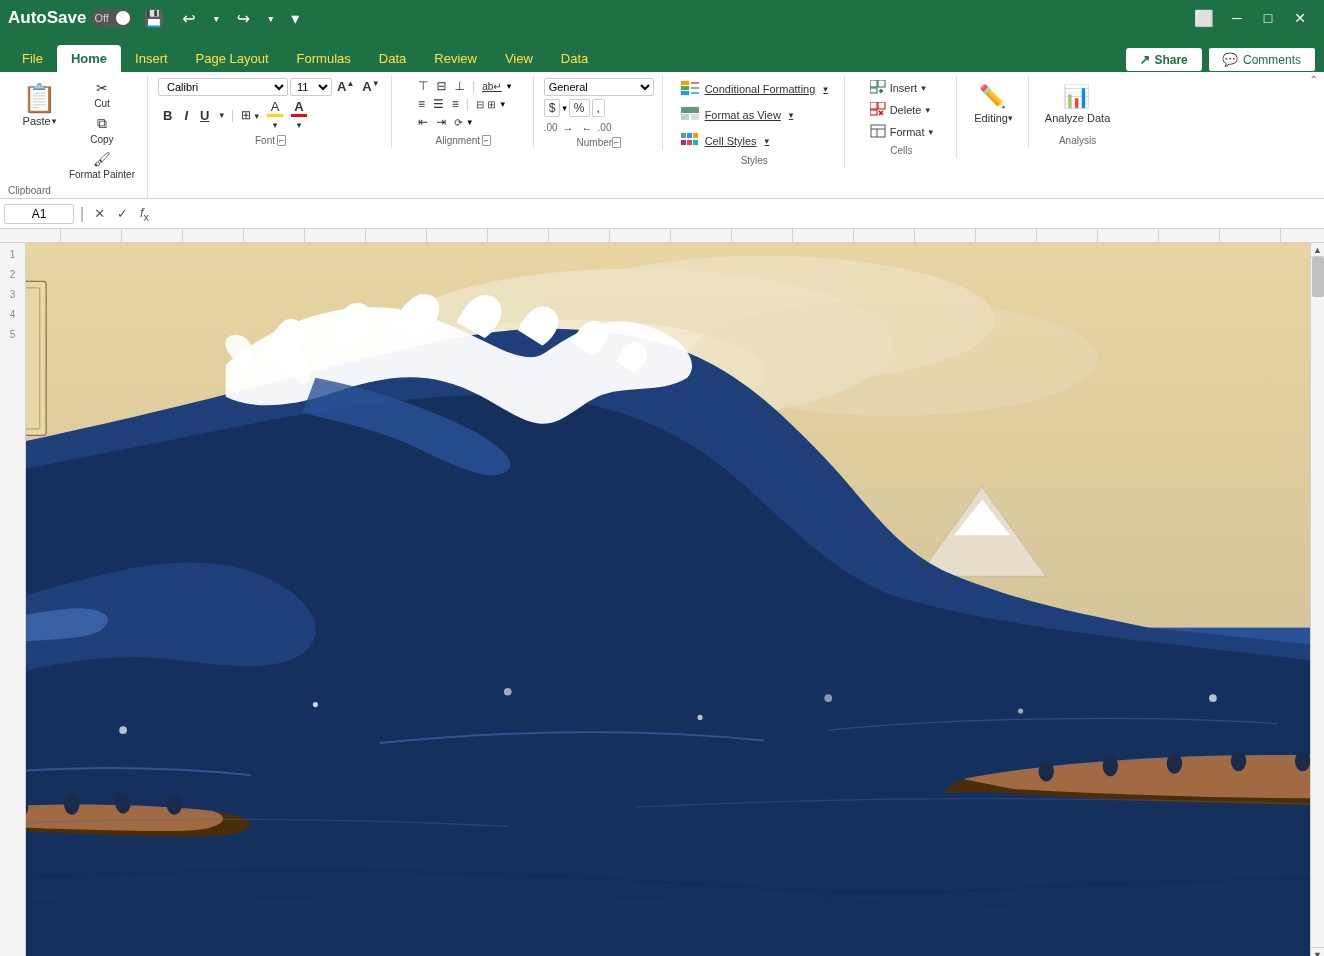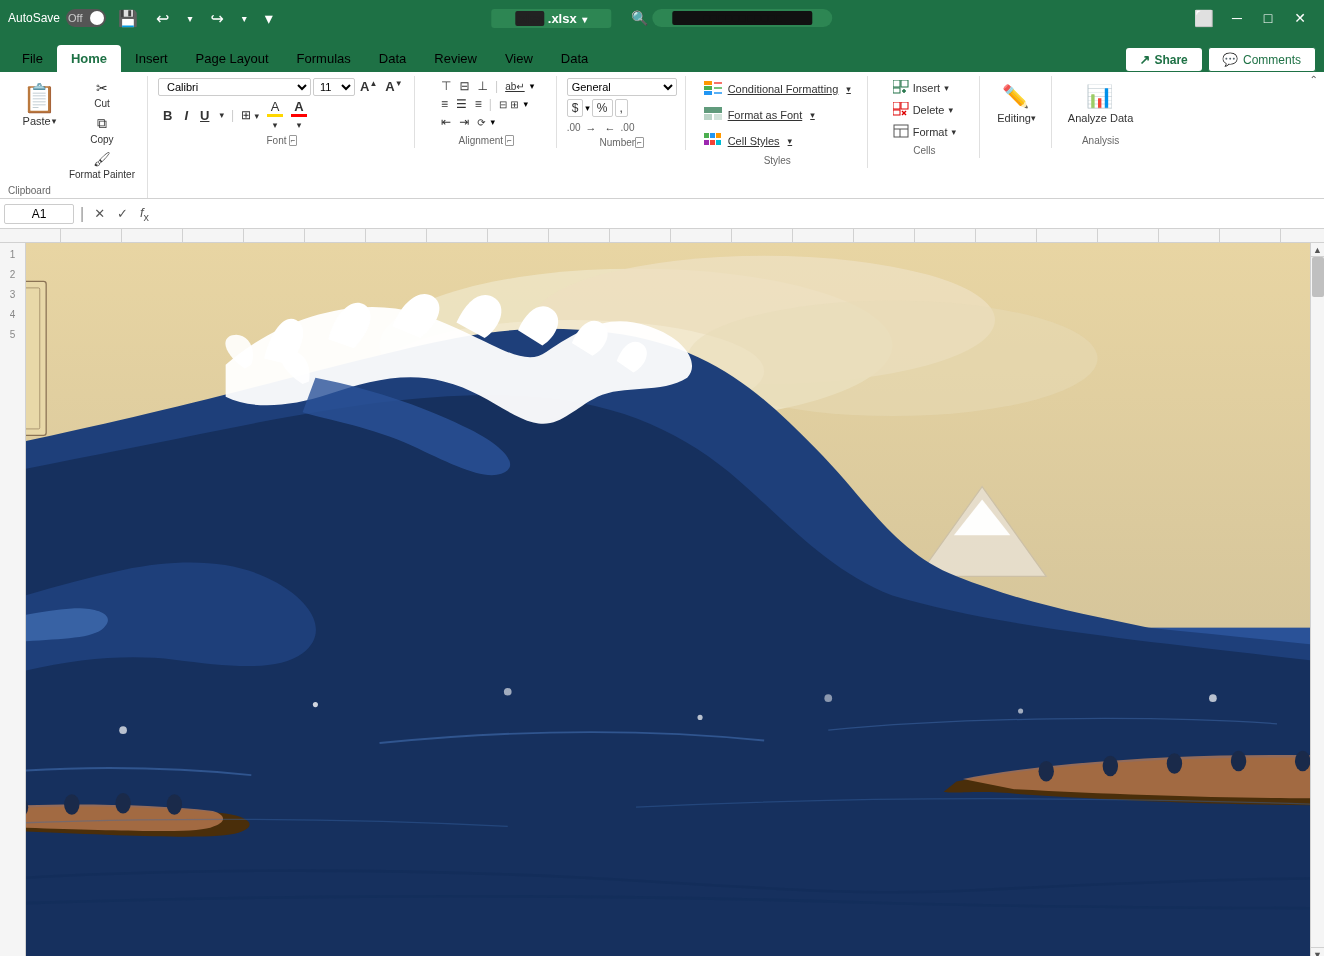--- a/index.html
+++ b/index.html
@@ -8,21 +8,21 @@
     
     .title-bar {
       background: #1e7145;
       height: 36px;
       display: flex;
       align-items: center;
       padding: 0 8px;
       color: white;
     }
     .title-bar-left { display: flex; align-items: center; gap: 6px; flex: 1; }
-    .autosave-label { font-size: 12px; color: white; }
+    .autosave-label { font-size: 17px; color: white; font-weight: bold; }
     .autosave-toggle {
       background: #555;
       border-radius: 10px;
       width: 40px;
       height: 18px;
       display: flex;
       align-items: center;
       padding: 2px;
     }
     .autosave-toggle .knob {
@@ -56,21 +56,21 @@
     .win-btn { color: white; font-size: 14px; padding: 2px 10px; cursor: pointer; }
     .ribbon-tabs {
       display: flex;
       align-items: flex-end;
       padding: 0 8px;
       background: #1e7145;
       height: 36px;
     }
     .ribbon-tab {
       padding: 6px 14px;
-      color: #000000;
+      color: #fde047;
       cursor: pointer;
       font-size: 13px;
       border-radius: 4px 4px 0 0;
     }
     .ribbon-tab.active {
       background: white;
       color: #1e7145;
       font-weight: 600;
     }
     .ribbon-share-comments {
@@ -156,21 +156,21 @@
       font-size: 11px;
     }
     .ribbon-row { display: flex; align-items: center; gap: 2px; width: 100%; }
 
     
     .font-select {
       border: 1px solid #ccc;
       border-radius: 2px;
       padding: 1px 4px;
       font-size: 11px;
-      width: 153px;
+      width: 130px;
       background: white;
     }
     .font-size-select {
       border: 1px solid #ccc;
       border-radius: 2px;
       padding: 1px 2px;
       font-size: 11px;
       width: 42px;
       background: white;
     }
@@ -303,33 +303,20 @@
     <div class="autosave-toggle">
       <span class="autosave-off">Off</span>
       <div class="knob"></div>
     </div>
     <span class="tb-icon">💾</span>
     <span class="tb-icon">↩</span>
     <span class="tb-icon" style="font-size:10px;">▾</span>
     <span class="tb-icon">↪</span>
     <span class="tb-icon" style="font-size:10px;">▾</span>
     <span class="tb-icon">▾</span>
-  </div>
-  <div class="title-center">
-    <div class="filename-box">
-      <span style="background:#222;color:#222;border-radius:2px;">.xlsx</span>
-      <span>.xlsx</span>
-      <span style="font-size:10px;color:white;margin-left:2px;">▾</span>
-    </div>
-    <div style="display:flex;align-items:center;gap:4px;margin-left:16px;">
-      <span style="color:white;font-size:14px;">🔍</span>
-      <div style="background:#2d8653;border-radius:14px;padding:2px 16px;color:white;font-size:12px;min-width:180px;text-align:center;display:flex;align-items:center;justify-content:center;">
-        <span style="background:#111;color:#111;border-radius:2px;min-width:140px;display:inline-block;">■■■■■■■■■■■</span>
-      </div>
-    </div>
   </div>
   <div class="title-bar-right">
     <span class="tb-icon">⬜</span>
     <span class="win-btn">─</span>
     <span class="win-btn">□</span>
     <span class="win-btn close">✕</span>
   </div>
 </div>
 
 <div class="ribbon-tabs">
@@ -504,21 +491,21 @@
           <span style="font-size:9px;margin-left:2px;">▾</span>
         </div>
         <div class="styles-btn">
           <span>
             <svg width="18" height="14" viewBox="0 0 18 14">
                 <rect x="0" y="0" width="18" height="6" fill="#1e7145" opacity="0.7"></rect>
                 <rect x="0" y="7" width="8" height="6" fill="#1e7145" opacity="0.3"></rect>
                 <rect x="10" y="7" width="8" height="6" fill="#1e7145" opacity="0.2"></rect>
               </svg>
           </span>
-          <span>Format as Font</span>
+          <span>Format as View</span>
           <span style="font-size:9px;margin-left:2px;">▾</span>
         </div>
         <div class="styles-btn">
           <span>
             <svg width="18" height="14" viewBox="0 0 18 14">
                 <rect x="0" y="0" width="5" height="5" fill="#4caf50"></rect>
                 <rect x="6" y="0" width="5" height="5" fill="#2196f3"></rect>
                 <rect x="12" y="0" width="5" height="5" fill="#ff9800"></rect>
                 <rect x="0" y="7" width="5" height="5" fill="#9c27b0"></rect>
                 <rect x="6" y="7" width="5" height="5" fill="#f44336"></rect>

